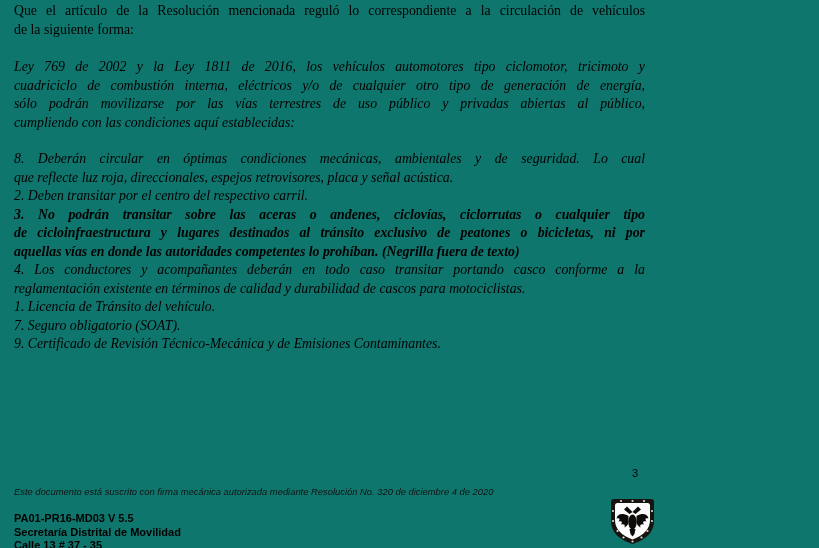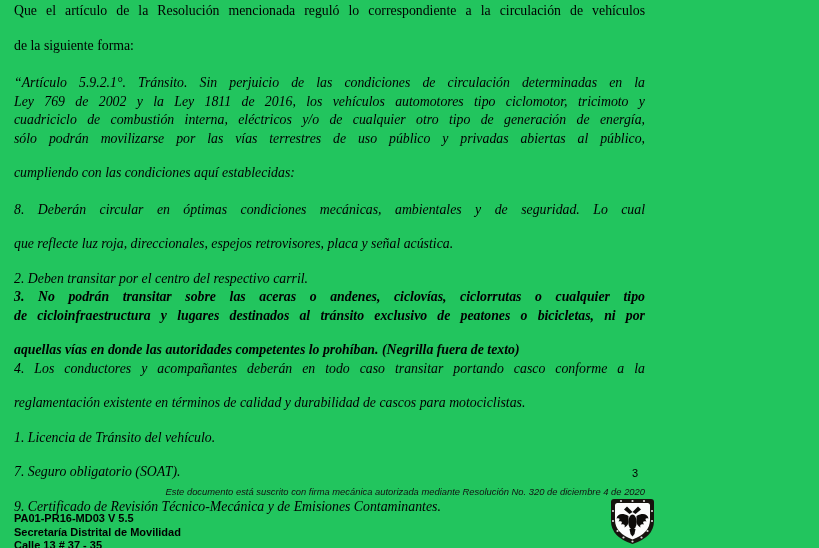--- a/index.html
+++ b/index.html
@@ -5,46 +5,46 @@
   html, body { margin: 0; padding: 0; }
   body {
     width: 819px; height: 548px;
     background: #ffffff;
     overflow: hidden;
     position: relative;
     font-family: "Liberation Serif", "DejaVu Serif", serif;
     color: #000000;
     -webkit-font-smoothing: antialiased;
   }
-  .page { position: absolute; inset: 0; background: #22c55e; }
+  .page { position: absolute; inset: 0; background: #0f766e; }
 
   
   .text-col {
     position: absolute; left: 14px; top: 2px; width: 631px;
     font-size: 13.8px; line-height: 18.5px;
   }
   .para { margin: 0; }
   .quote-block { margin-top: 19px; font-style: italic; }
   .items-block { margin-top: 18px; font-style: italic; }
   .item { margin: 0; }
   .item.bold { font-weight: bold; }
 
   
   .jline { text-align: justify; text-align-last: justify; white-space: normal; }
-  .jline.last { text-align-last: left; margin-top: 16px; }
+  .jline.last { text-align-last: left; }
 
   
   .page-number {
     position: absolute; left: 632px; top: 467px;
     font-family: "Liberation Sans", "DejaVu Sans", sans-serif;
     font-size: 11px; line-height: 13px;
   }
   .sig-note {
     position: absolute; left: 14px; top: 486px; width: 631px;
-    text-align: right;
+    text-align: left;
     font-family: "Liberation Sans", "DejaVu Sans", sans-serif;
     font-style: italic; font-size: 9.4px; line-height: 12px;
     color: #111111;
   }
   .footer-block {
     position: absolute; left: 14px; top: 512px;
     font-family: "Liberation Sans", "DejaVu Sans", sans-serif;
     font-weight: bold; font-size: 11px; line-height: 13.5px;
     color: #000000;
   }
@@ -60,21 +60,20 @@
 
 <div class="page">
 
   <div class="text-col">
     <div class="para">
         <div class="jline">Que el artículo de la Resolución mencionada reguló lo correspondiente a la circulación de vehículos</div>
         <div class="jline last">de la siguiente forma:</div>
       </div>
 
     <div class="quote-block">
-        <div class="jline">“Artículo 5.9.2.1°. Tránsito. Sin perjuicio de las condiciones de circulación determinadas en la</div>
         <div class="jline">Ley 769 de 2002 y la Ley 1811 de 2016, los vehículos automotores tipo ciclomotor, tricimoto y</div>
         <div class="jline">cuadriciclo de combustión interna, eléctricos y/o de cualquier otro tipo de generación de energía,</div>
         <div class="jline">sólo podrán movilizarse por las vías terrestres de uso público y privadas abiertas al público,</div>
         <div class="jline last">cumpliendo con las condiciones aquí establecidas:</div>
       </div>
 
     <div class="items-block">
       <div class="item">
           <div class="jline">8. Deberán circular en óptimas condiciones mecánicas, ambientales y de seguridad. Lo cual</div>
           <div class="jline last">que reflecte luz roja, direccionales, espejos retrovisores, placa y señal acústica.</div>

